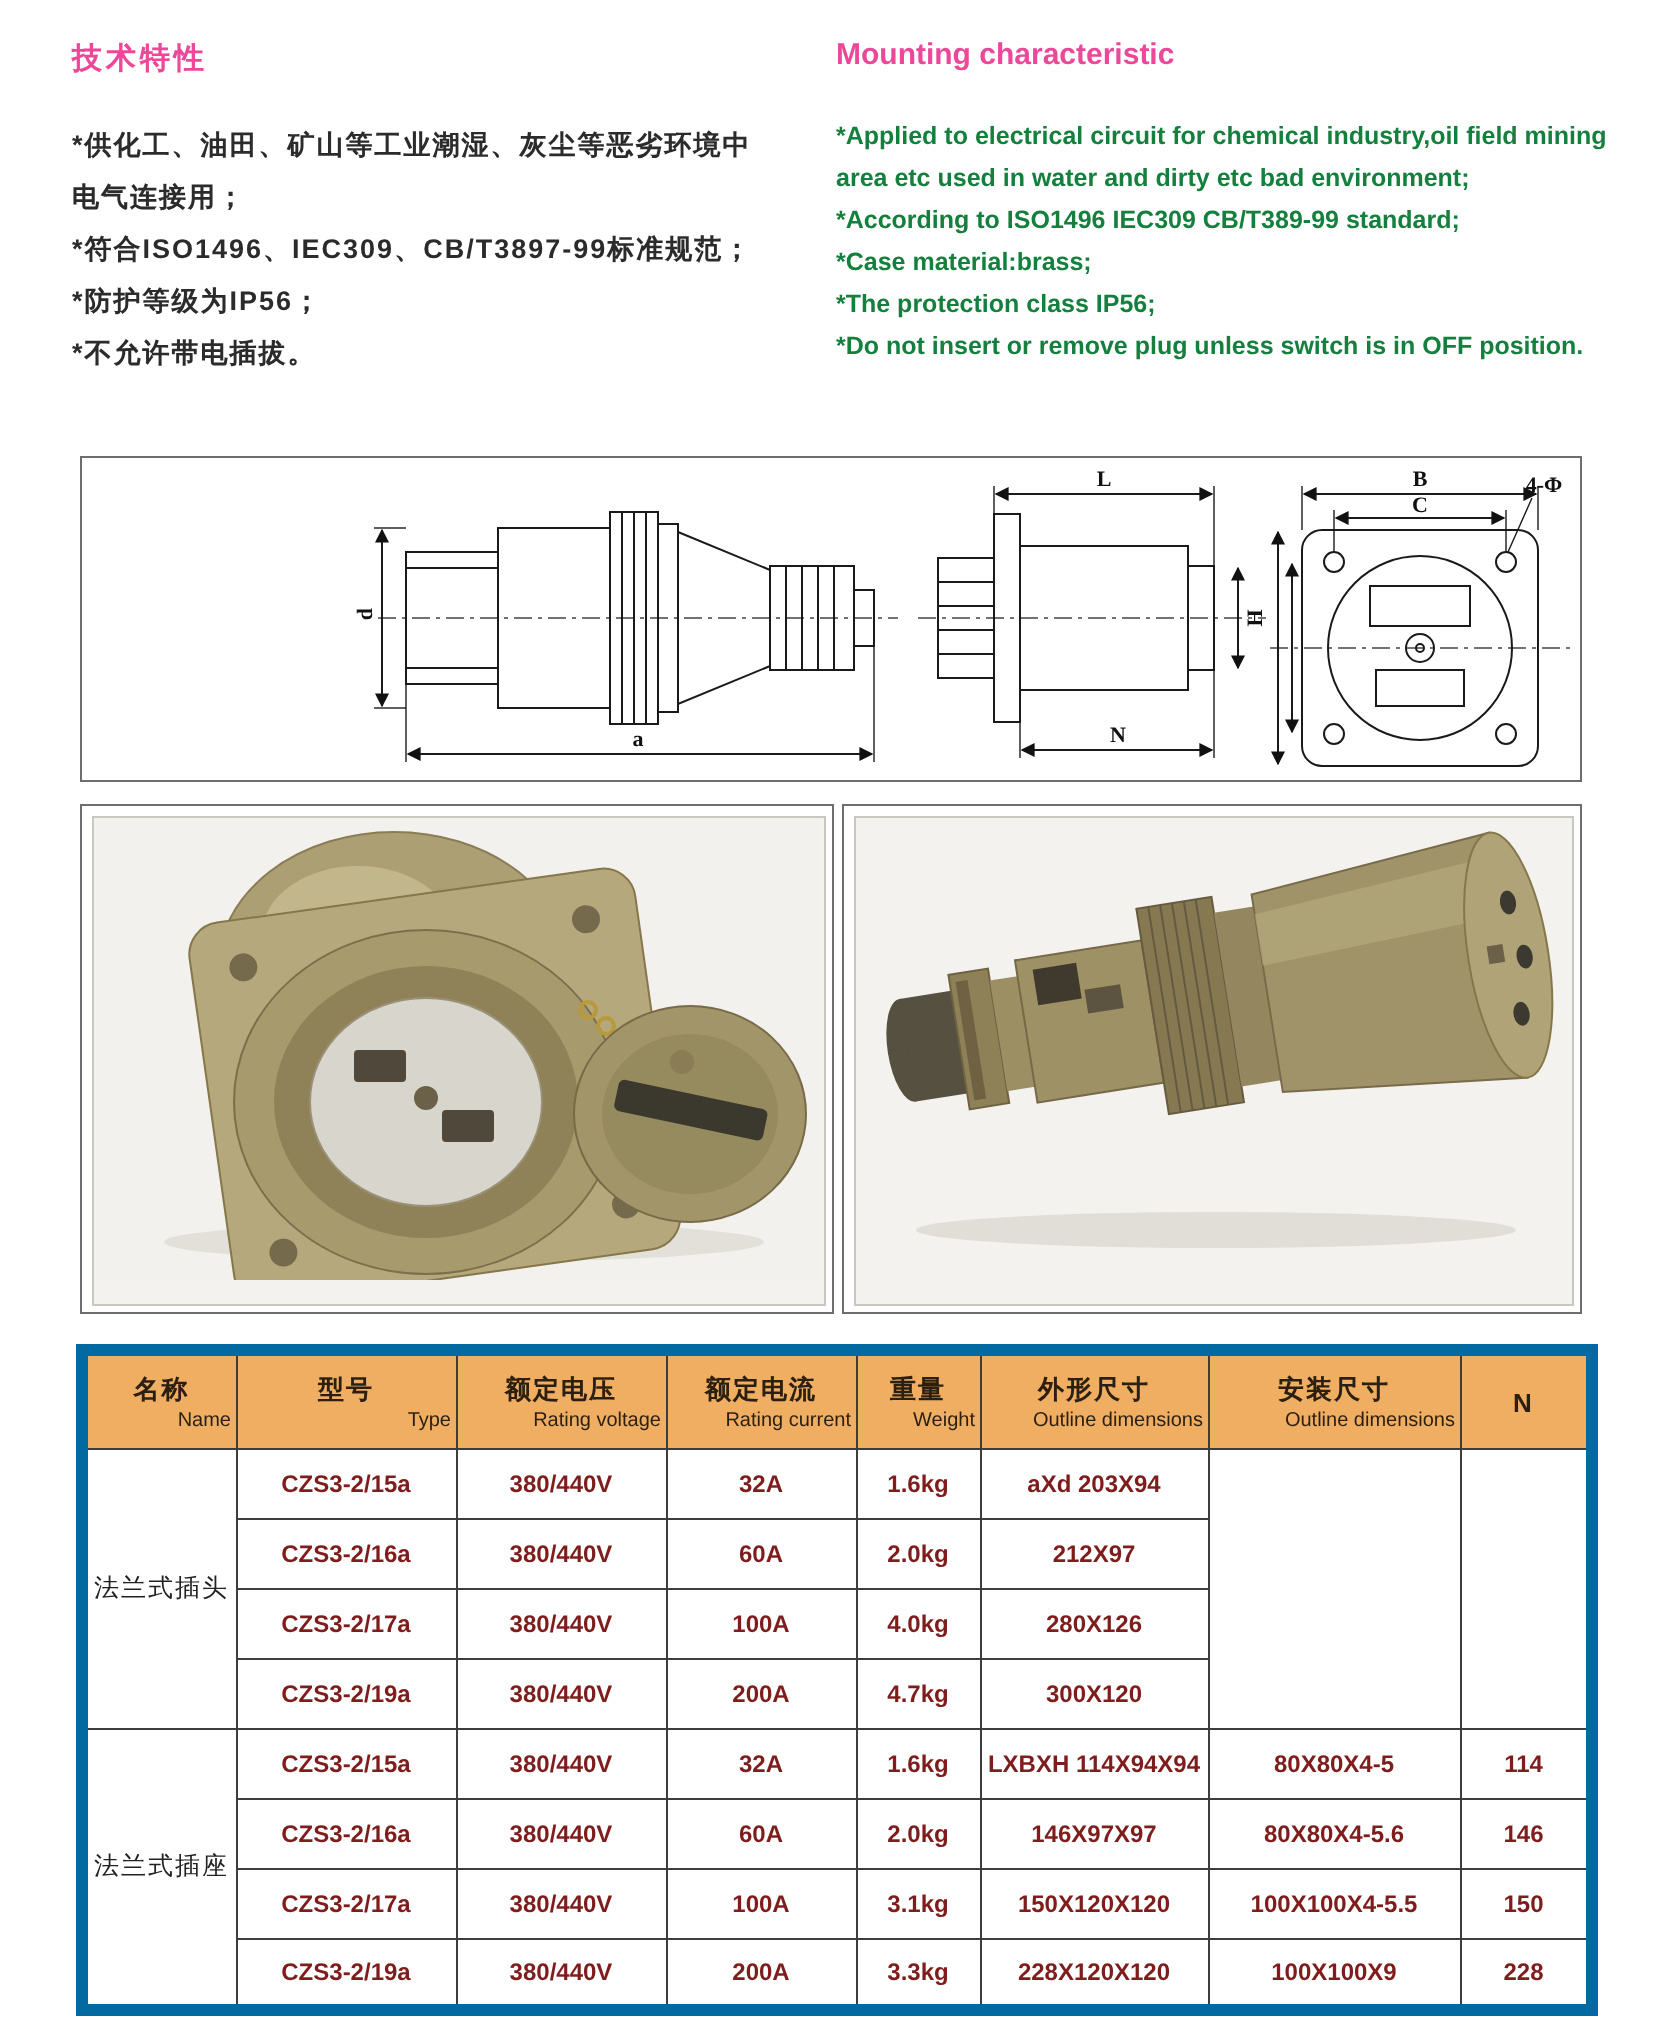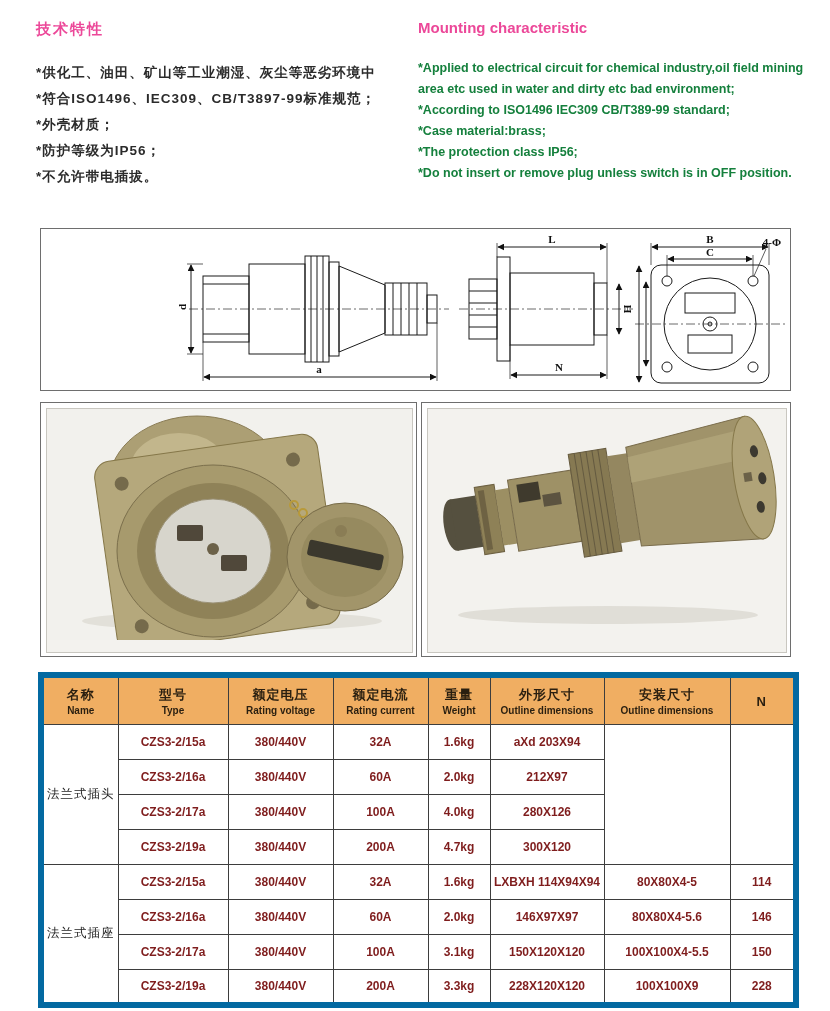--- a/index.html
+++ b/index.html
@@ -26,42 +26,42 @@
     position:absolute;left:38px;top:672px;width:755px;
     border-collapse:collapse;table-layout:fixed;
     border:6px solid #0369a1;
   }
   #spec-table th,#spec-table td{
     border:1px solid #3d3d3d;text-align:center;vertical-align:middle;
     overflow:hidden;padding:0 2px;
   }
   #spec-table thead th{background:#f0ae62;height:46px;}
   .h-zh{font-size:13px;font-weight:bold;color:#2a1f10;letter-spacing:1px;}
-  .h-en{font-size:10px;font-weight:bold;color:#2a1f10;margin-top:1px;letter-spacing:0;}
+  .h-en{font-size:10px;font-weight:normal;color:#2a1f10;margin-top:1px;letter-spacing:0;text-align:right;}
   #spec-table tbody tr{height:35px;}
   #spec-table tbody td{font-size:12px;font-weight:bold;color:#7f1d1d;}
   #spec-table td.group{font-weight:normal;font-size:12.5px;color:#222;letter-spacing:1px;}
 
   
   .ln{stroke:#1a1a1a;stroke-width:1;fill:none;}
   .cl{stroke:#444;stroke-width:0.8;fill:none;stroke-dasharray:9 3 2 3;}
   .dim{stroke:#1a1a1a;stroke-width:1;fill:none;marker-start:url(#arr);marker-end:url(#arr);}
   .ext{stroke:#1a1a1a;stroke-width:0.7;fill:none;}
   .dimtext{font-size:11px;font-weight:bold;fill:#111;font-family:"Liberation Serif","DejaVu Serif",serif;}
 </style>
 </head>
 <body>
 
 <div class="title" id="title-zh">技术特性</div>
 <div class="title" id="title-en">Mounting characteristic</div>
 
 <div class="features" id="features-zh">
   <div class="feature-line">*供化工、油田、矿山等工业潮湿、灰尘等恶劣环境中</div>
+  <div class="feature-line">电气连接用；</div>
   <div class="feature-line">*符合ISO1496、IEC309、CB/T3897-99标准规范；</div>
-  <div class="feature-line">*外壳材质；</div>
   <div class="feature-line">*防护等级为IP56；</div>
   <div class="feature-line">*不允许带电插拔。</div>
 </div>
 <div class="features" id="features-en">
   <div class="feature-line">*Applied to electrical circuit for chemical industry,oil field mining</div>
   <div class="feature-line">area etc used in water and dirty etc bad environment;</div>
   <div class="feature-line">*According to ISO1496  IEC309 CB/T389-99 standard;</div>
   <div class="feature-line">*Case material:brass;</div>
   <div class="feature-line">*The protection class IP56;</div>
   <div class="feature-line">*Do not insert or remove plug unless switch is in OFF position.</div>

